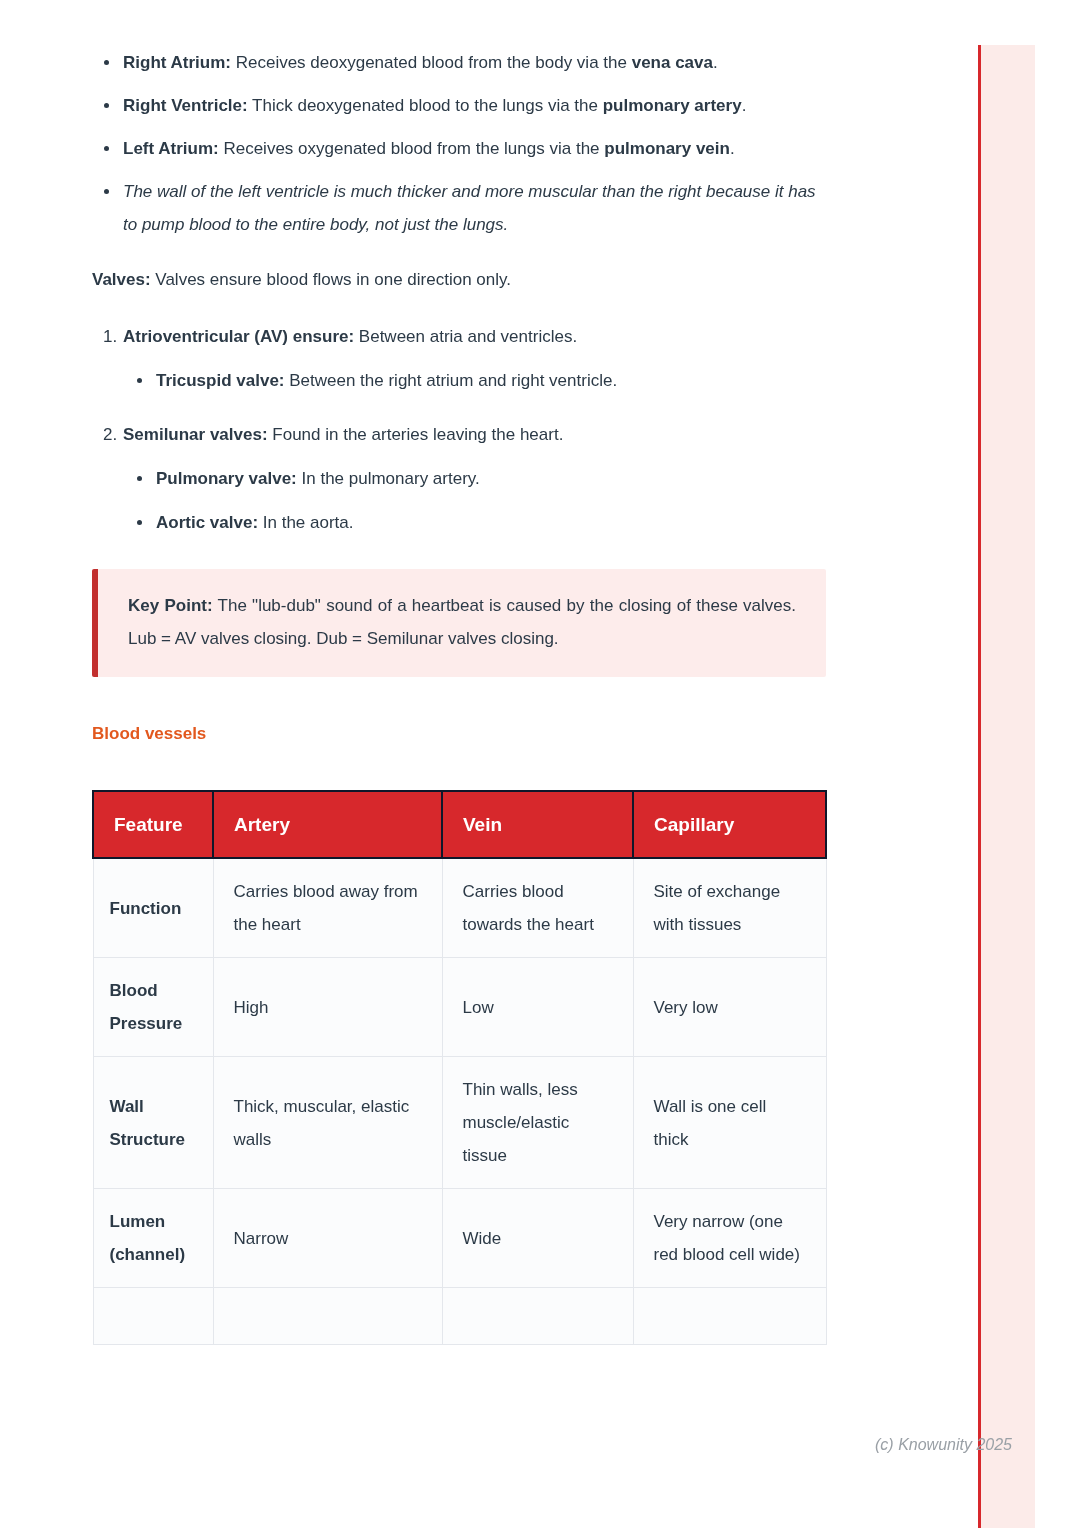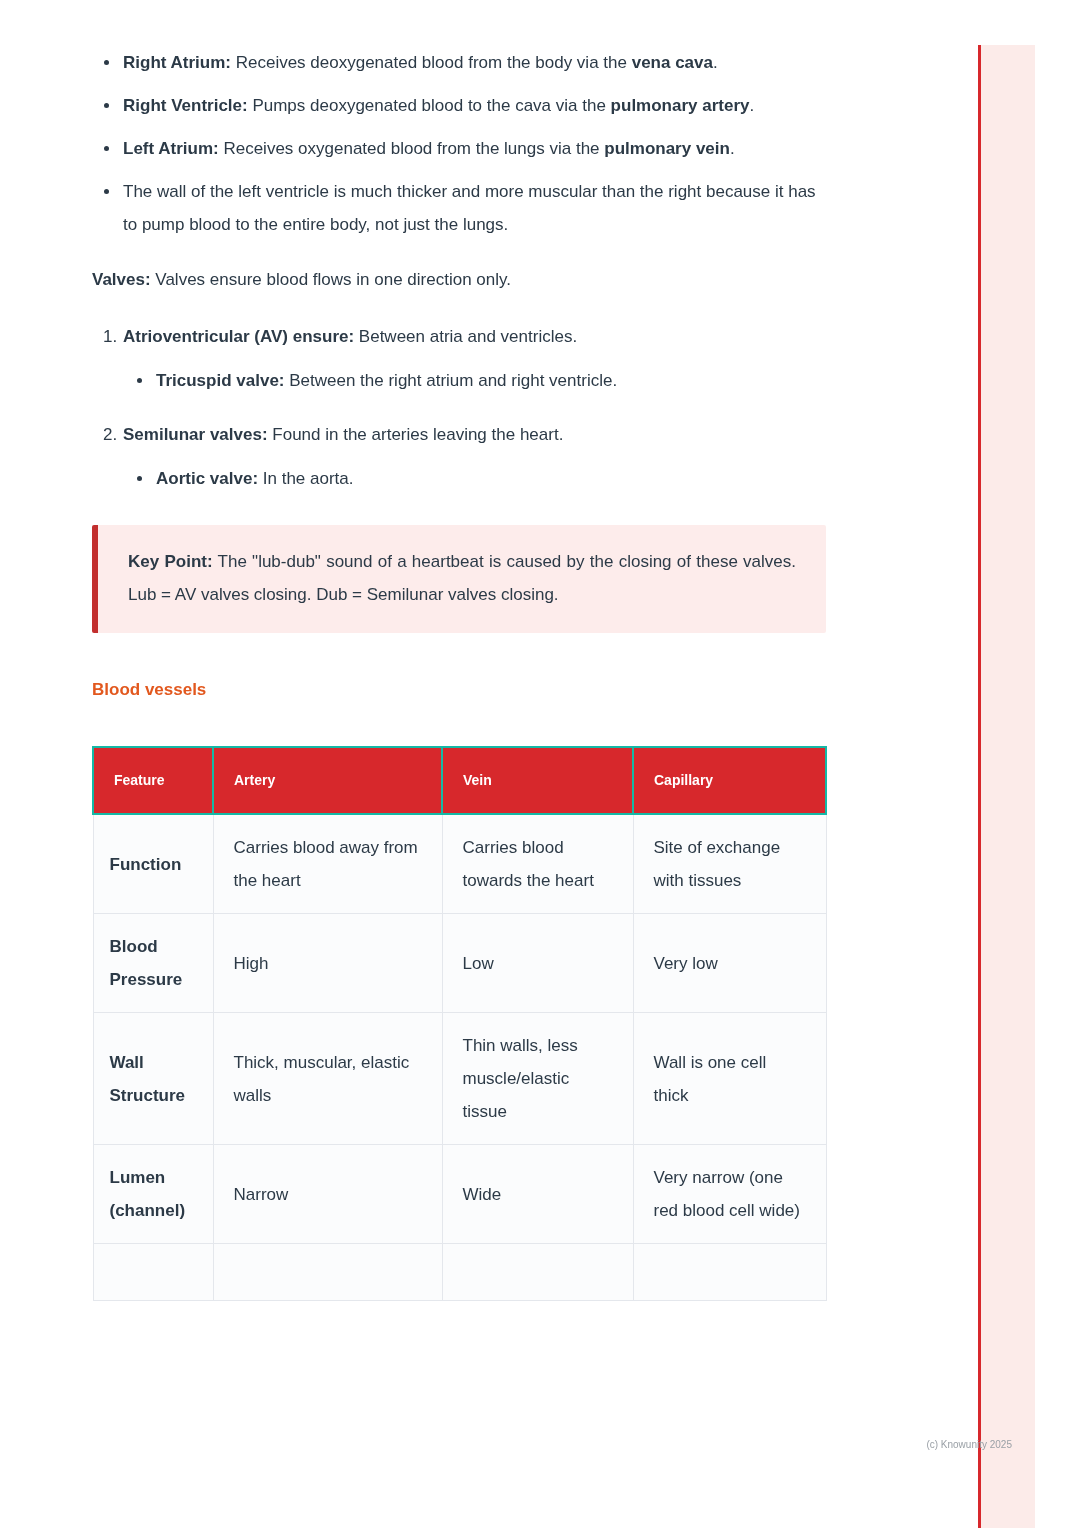--- a/index.html
+++ b/index.html
@@ -18,21 +18,21 @@
     width: 734px;
     padding-top: 46px;
   }
   .b { font-weight: 700; }
 
   ul { list-style: none; margin: 0; padding: 0; }
   .chambers > li { display: flex; margin-bottom: 10px; }
   .marker { flex: 0 0 31px; display: flex; }
   .dot { width: 5px; height: 5px; border-radius: 50%; background: #2c3a47; margin: 14px 0 0 12px; }
   .li-body { flex: 1; }
-  .note { }
+  .note { font-style: italic; }
 
   .valves-p { margin: 22px 0 24px 0; }
 
   .num-item { display: flex; margin-bottom: 21px; }
   .num { flex: 0 0 31px; padding-left: 11px; }
   .num-body { flex: 1; }
   .sub-list > li { display: flex; margin-top: 11px; }
   .sub-marker { flex: 0 0 33px; display: flex; }
   .sub-marker .dot { margin-left: 14px; }
 
@@ -63,22 +63,22 @@
   col.c2 { width: 229px; }
   col.c3 { width: 191px; }
   col.c4 { width: 193px; }
   table.vessels th {
     background: #d7282c;
     color: #ffffff;
     font-weight: 700;
     text-align: left;
     height: 67px;
     padding: 10px 20px;
-    border: 2px solid #14b8a6;
-    font-size: 14px;
+    border: 2px solid #0f172a;
+    font-size: 19px;
   }
   table.vessels td {
     background: #fbfcfd;
     border: 1px solid #e4e7ec;
     padding: 16px 20px;
     vertical-align: middle;
     line-height: 33px;
   }
   table.vessels td:first-child { font-weight: 700; padding-left: 16px; }
   tr.partial td { height: 57px; }
@@ -87,24 +87,25 @@
     position: absolute;
     top: 45px; right: 45px; bottom: 0;
     width: 57px;
     background: #fcebe9;
     border-left: 3px solid #d7282c;
     z-index: 1;
   }
   .watermark {
     position: absolute;
     top: 1438px; right: 68px;
-    font-size: 10px;
+    font-size: 16px;
     line-height: 14px;
     color: #9aa0a6;
     z-index: 2;
+    font-style: italic;
   }
 </style>
 </head>
 <body>
 
 <div class="stripe"></div>
 <div class="watermark">(c) Knowunity 2025</div>
 
 <div class="doc">
 
@@ -112,21 +113,21 @@
     <li>
       <span class="marker">
           <span class="dot"></span>
         </span>
       <div class="li-body"><span class="b">Right Atrium:</span><span> Receives deoxygenated blood from the body via the </span><span class="b">vena cava</span><span>.</span></div>
     </li>
     <li>
       <span class="marker">
           <span class="dot"></span>
         </span>
-      <div class="li-body"><span class="b">Right Ventricle:</span><span> Pumps deoxygenated blood to the cava via the </span><span class="b">pulmonary artery</span><span>.</span></div>
+      <div class="li-body"><span class="b">Right Ventricle:</span><span> Thick deoxygenated blood to the lungs via the </span><span class="b">pulmonary artery</span><span>.</span></div>
     </li>
     <li>
       <span class="marker">
           <span class="dot"></span>
         </span>
       <div class="li-body"><span class="b">Left Atrium:</span><span> Receives oxygenated blood from the lungs via the </span><span class="b">pulmonary vein</span><span>.</span></div>
     </li>
     <li>
       <span class="marker">
           <span class="dot"></span>
@@ -156,20 +157,26 @@
 
   <div class="num-item">
     <span class="num">2.</span>
     <div class="num-body">
       <div><span class="b">Semilunar valves:</span><span> Found in the arteries leaving the heart.</span></div>
       <ul class="sub-list">
         <li>
           <span class="sub-marker">
               <span class="dot"></span>
             </span>
+          <div class="li-body"><span class="b">Pulmonary valve:</span><span> In the pulmonary artery.</span></div>
+        </li>
+        <li>
+          <span class="sub-marker">
+              <span class="dot"></span>
+            </span>
           <div class="li-body"><span class="b">Aortic valve:</span><span> In the aorta.</span></div>
         </li>
       </ul>
     </div>
   </div>
 
   <div class="callout">
     <p><span class="b">Key Point:</span><span> The "lub-dub" sound of a heartbeat is caused by the closing of these valves. Lub = AV valves closing. Dub = Semilunar valves closing.</span></p>
   </div>
 

